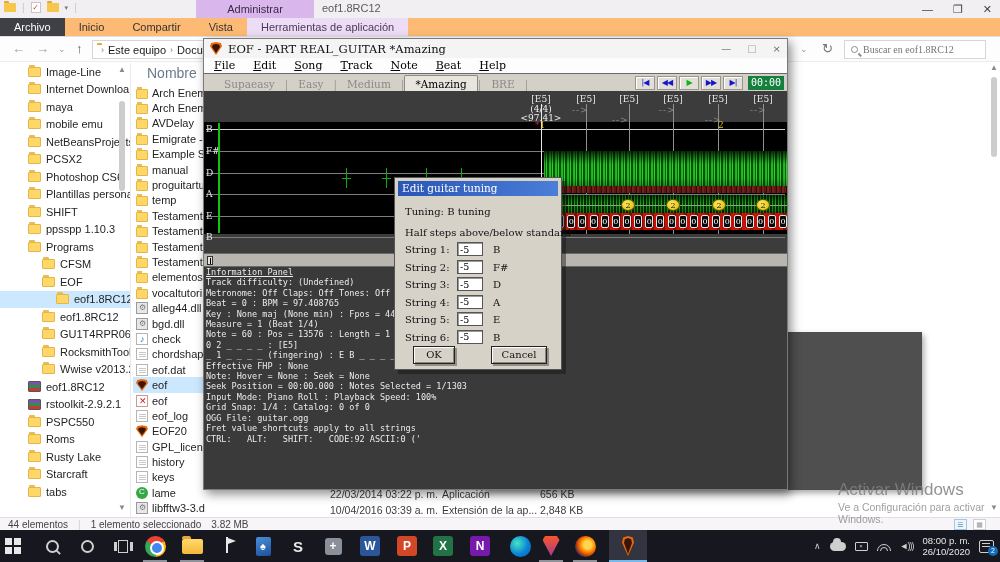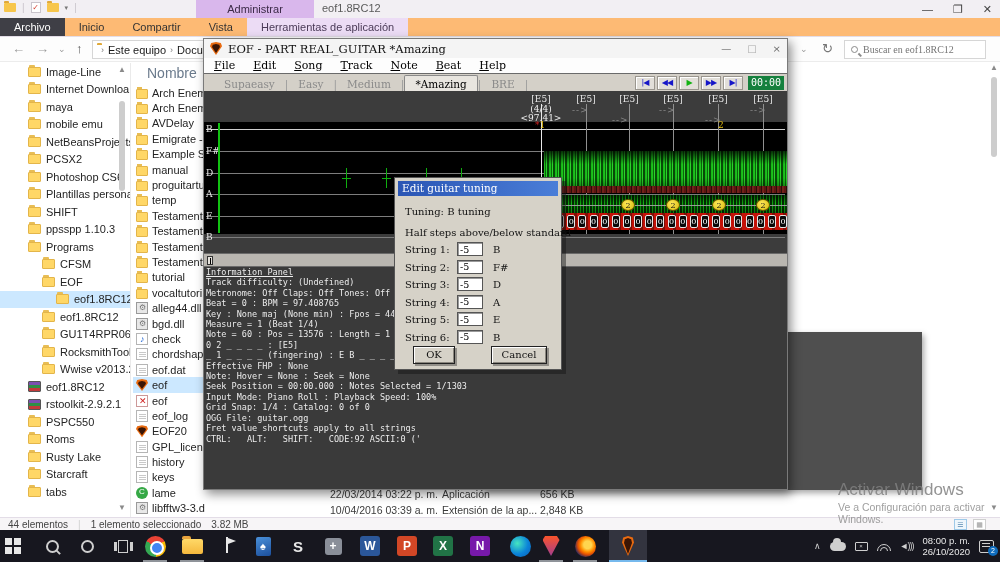--- a/index.html
+++ b/index.html
@@ -392,21 +392,21 @@
       <div class="file-row">
         <span class="fi fi-folder"></span>
         <span>Testament</span>
       </div>
       <div class="file-row">
         <span class="fi fi-folder"></span>
         <span>Testament</span>
       </div>
       <div class="file-row">
         <span class="fi fi-folder"></span>
-        <span>tutorial</span>
+        <span>elementos</span>
       </div>
       <div class="file-row">
         <span class="fi fi-folder"></span>
         <span>vocaltutori</span>
       </div>
       <div class="file-row">
         <span class="fi fi-dll"></span>
         <span>alleg44.dll</span>
       </div>
       <div class="file-row">

